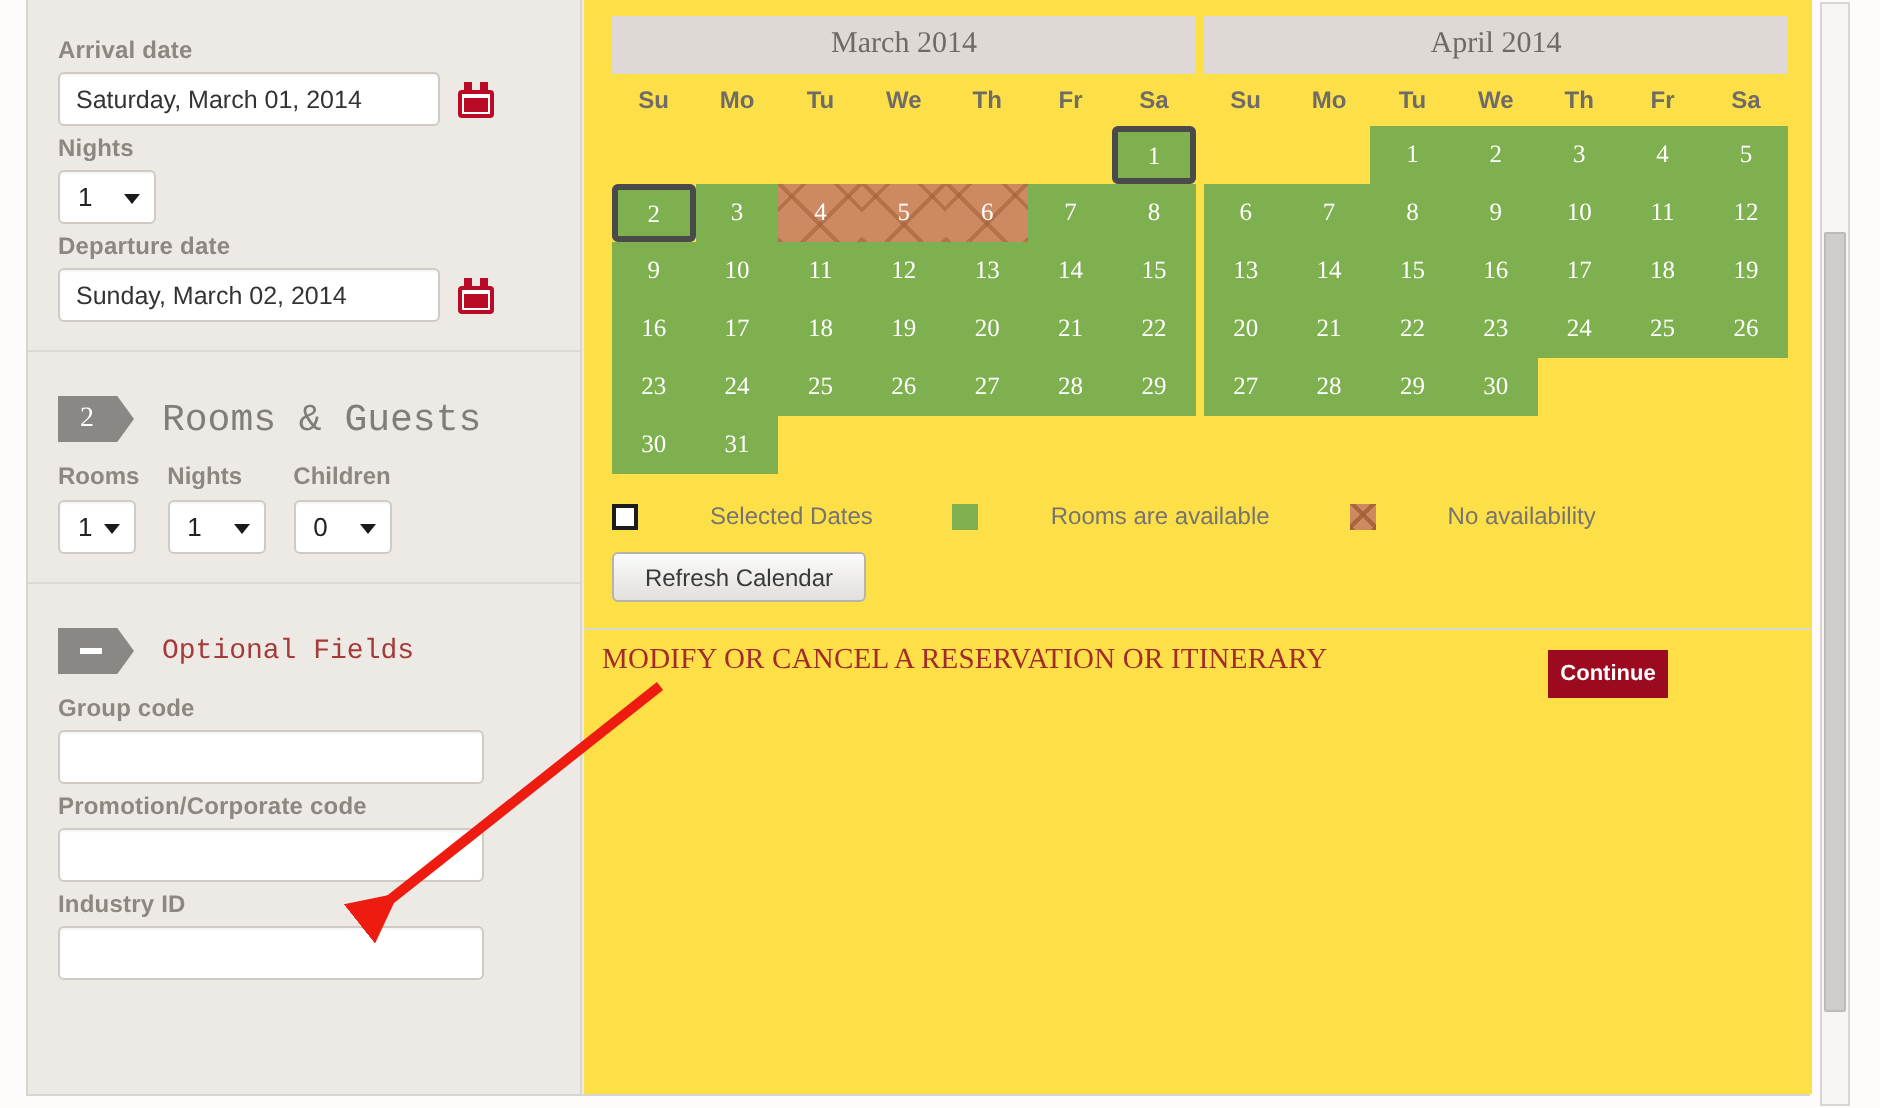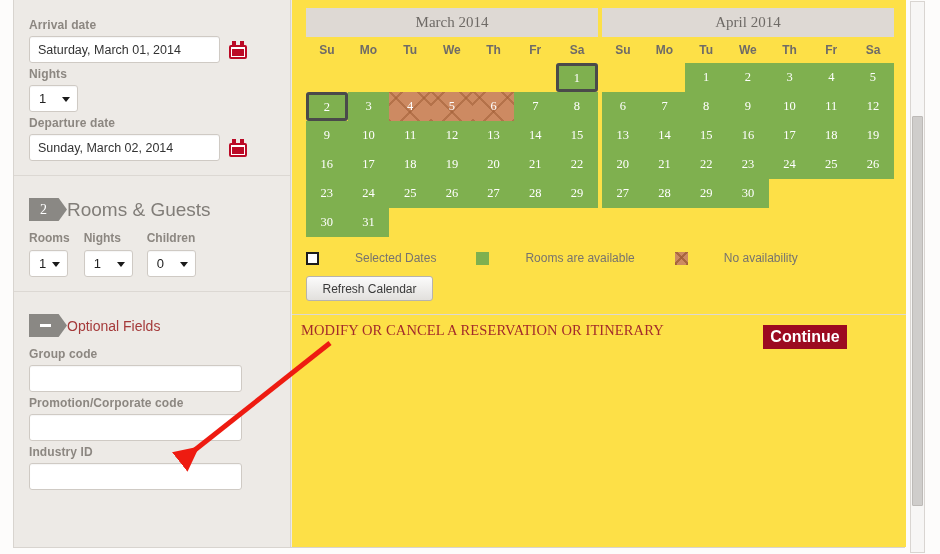--- a/index.html
+++ b/index.html
@@ -135,23 +135,24 @@
     clip-path: polygon(0 0, 78% 0, 100% 50%, 78% 100%, 0 100%);
   }
   .badge.minus { padding-left: 0; justify-content: flex-start; }
   .badge .dash {
     display: inline-block;
     width: 11px; height: 3px;
     background: #fff;
     margin-left: 11px;
   }
   .step-title {
-    font-family: Liberation Sans, sans-serif;
+    font-family: Liberation Mono, monospace;
     font-size: 19px;
     color: #817d78;
+    margin-left: 14px;
   }
   .step-title.optional {
     font-size: 14px;
     color: #a53a3a;
   }
 
   
   .guests { display: flex; gap: 14px; }
   .guests .col { display: flex; flex-direction: column; }
   .guests .glabel {
@@ -267,26 +268,26 @@
     font-family: "Liberation Serif", serif;
     font-size: 14.5px;
     color: #a32b2b;
     letter-spacing: .1px;
     text-decoration: none;
     cursor: pointer;
   }
 
   .continue-btn {
     position: absolute;
-    left: 471px; top: 325px;
-    width: 84px; height: 24px;
+    left: 482px; top: 325px;
+    width: 60px; height: 24px;
     background: #9c0a20;
     border: none;
     color: #fff;
-    font-size: 16px;
+    font-size: 11px;
     font-weight: bold;
     font-family: "Liberation Sans", sans-serif;
     cursor: pointer;
   }
 
   
   .scrollbar {
     position: absolute;
     right: 15px; top: 1px;
     width: 15px; height: 552px;

